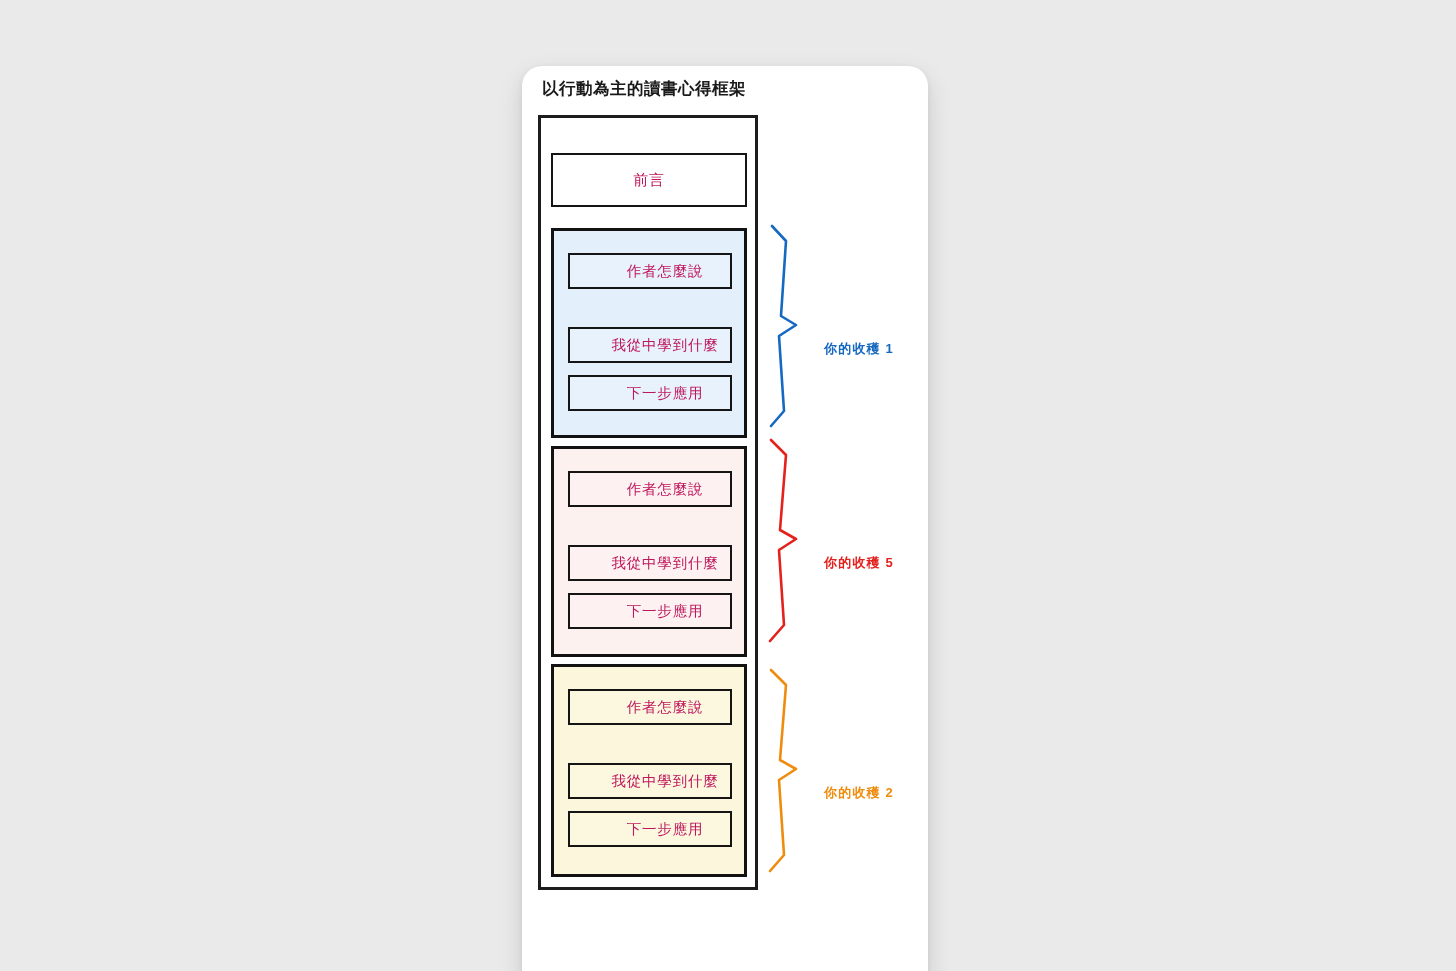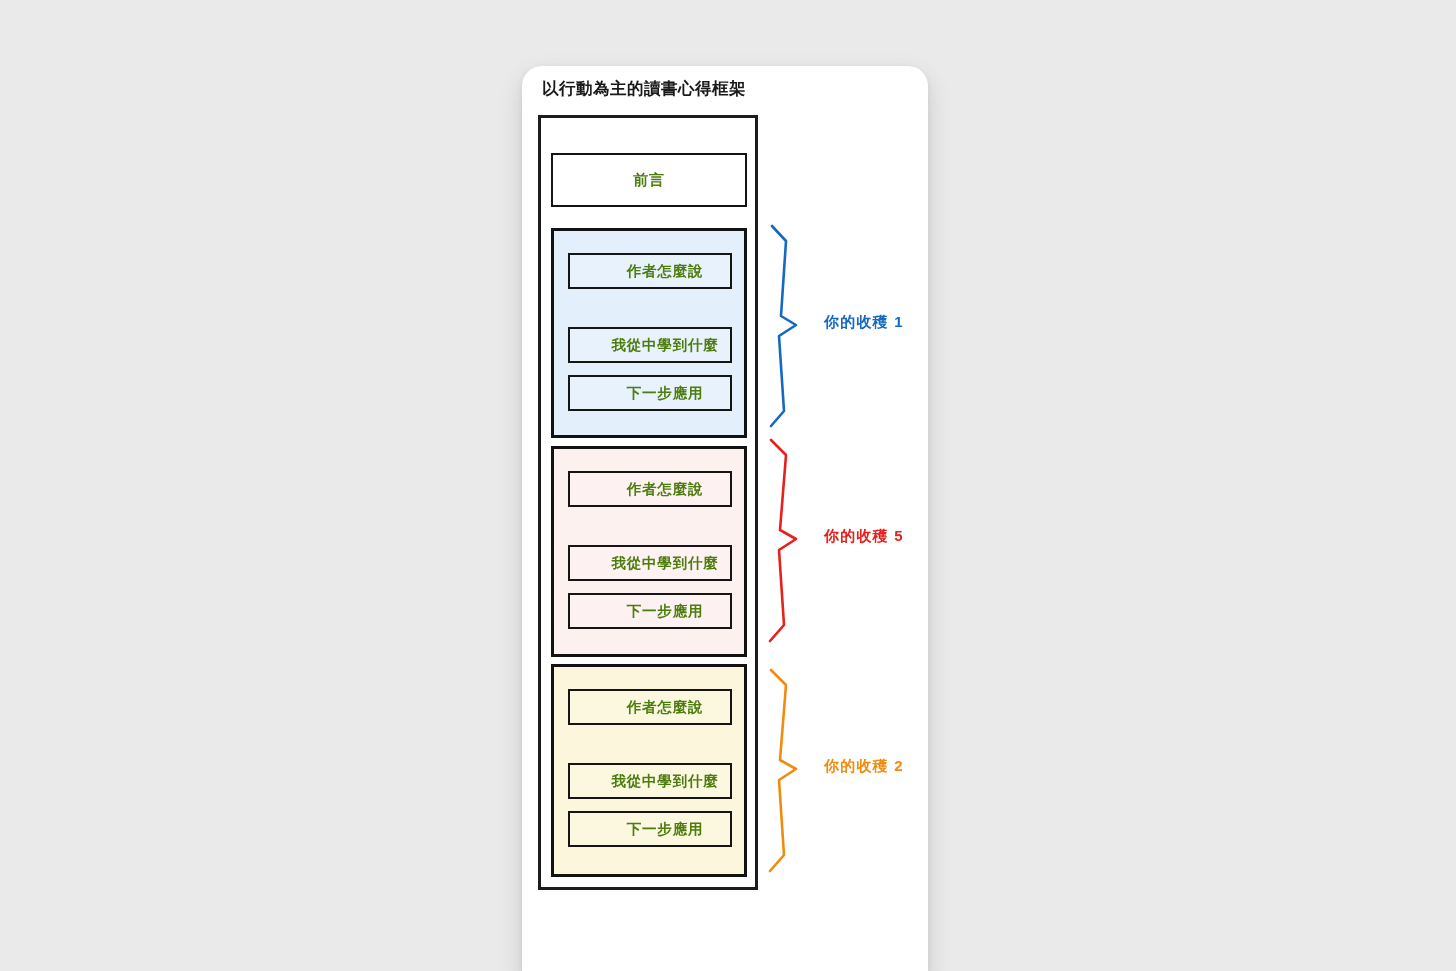--- a/index.html
+++ b/index.html
@@ -58,24 +58,23 @@
 
   
   .node {
     position: absolute;
     box-sizing: border-box;
     border: 2.5px solid #151515;
     display: flex;
     align-items: center;
     justify-content: center;
     font-size: 14.5px;
-    color: #4d7c0f;
+    color: #be185d;
     letter-spacing: 0.8px;
     white-space: nowrap;
-    font-weight: bold;
   }
   .node::after {
     
     content: "";
     position: absolute;
     left: 1px; right: -2px; top: 2px; bottom: -2px;
     border-right: 1.5px solid rgba(20,20,20,0.55);
     border-bottom: 1.5px solid rgba(20,20,20,0.55);
     pointer-events: none;
   }
@@ -129,24 +128,25 @@
   
   .brace-layer {
     position: absolute;
     left: 0; top: 0;
     width: 406px;
     height: 828px;
     pointer-events: none;
   }
   .brace-label {
     position: absolute;
-    font-size: 15px;
+    font-size: 13px;
     letter-spacing: 1.2px;
     white-space: nowrap;
     font-weight: 600;
+    margin-top: 27px;
   }
   .lbl1 { left: 302px; top: 247px; color: #1669c1; }
   .lbl2 { left: 302px; top: 461px; color: #e4211d; }
   .lbl3 { left: 302px; top: 691px; color: #ef8c0d; }
 </style>
 </head>
 <body>
 
 <div id="stage">
 

